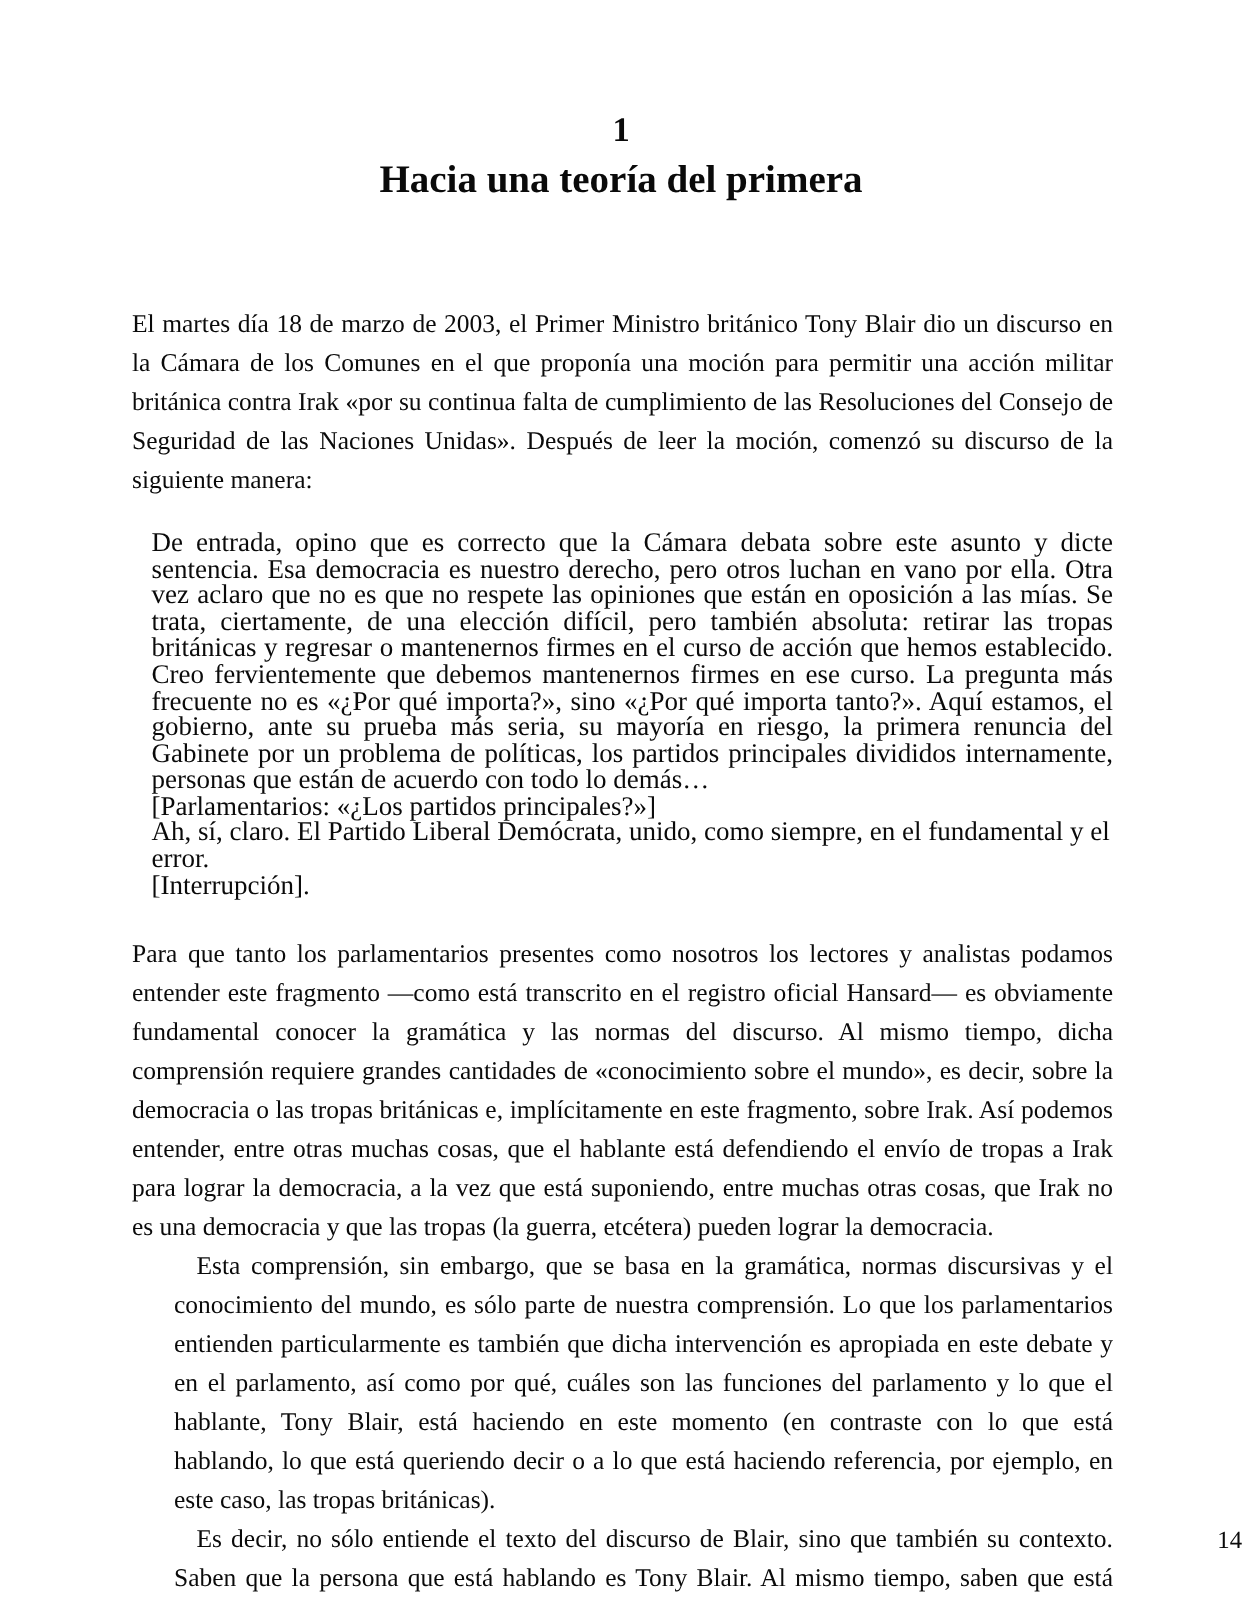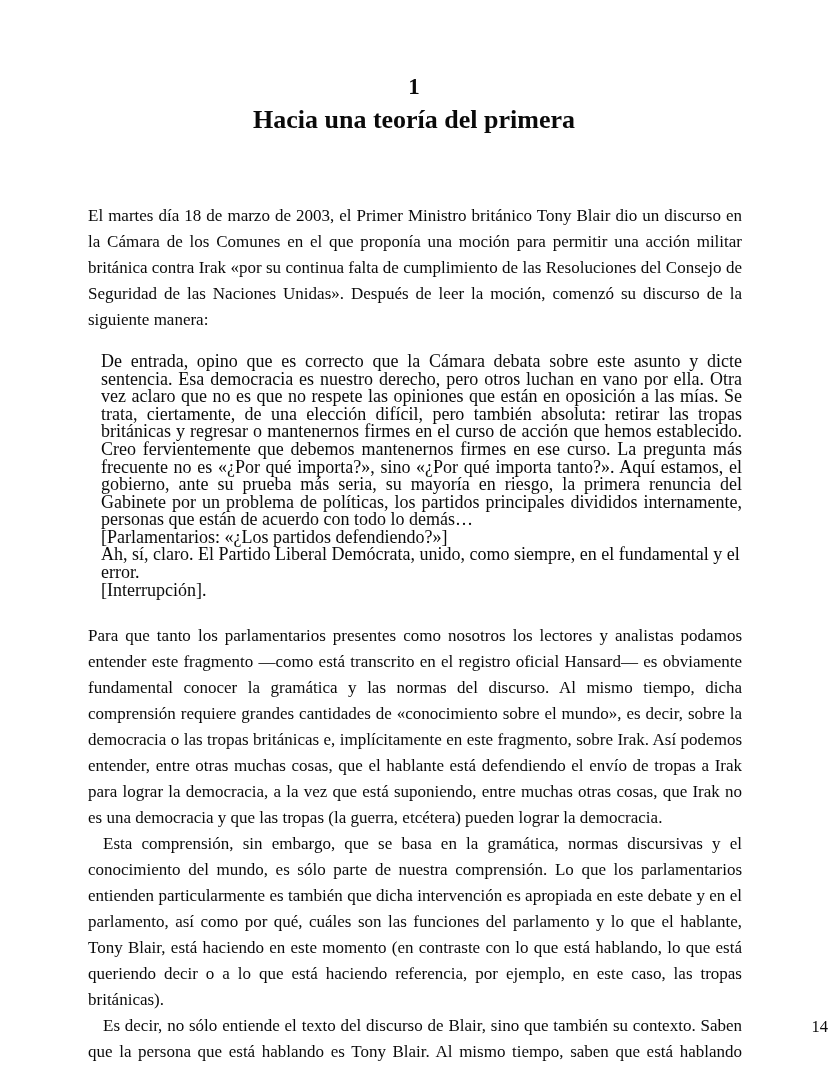--- a/index.html
+++ b/index.html
@@ -40,20 +40,21 @@
     margin: 66px 86px 0 88px;
     font-size: 17px;
     line-height: 26px;
     text-align: justify;
   }
   .para {
     margin: 0;
   }
   .para.indent {
     text-indent: 15px;
+    margin-left: 28px;
   }
   .blockquote {
     margin: 20px 0 24px 13px;
     font-size: 18px;
     line-height: 17.6px;
     text-align: justify;
   }
   .blockquote .q-line {
     text-align: left;
   }
@@ -77,21 +78,21 @@
     <div class="chapter-number">1</div>
     <div class="chapter-title">Hacia una teoría del primera</div>
   </div>
 
   <div class="body-text">
 
     <p class="para">El martes día 18 de marzo de 2003, el Primer Ministro británico Tony Blair dio un discurso en la Cámara de los Comunes en el que proponía una moción para permitir una acción militar británica contra Irak «por su continua falta de cumplimiento de las Resoluciones del Consejo de Seguridad de las Naciones Unidas». Después de leer la moción, comenzó su discurso de la siguiente manera:</p>
 
     <div class="blockquote">
       <div class="q-main">De entrada, opino que es correcto que la Cámara debata sobre este asunto y dicte sentencia. Esa democracia es nuestro derecho, pero otros luchan en vano por ella. Otra vez aclaro que no es que no respete las opiniones que están en oposición a las mías. Se trata, ciertamente, de una elección difícil, pero también absoluta: retirar las tropas británicas y regresar o mantenernos firmes en el curso de acción que hemos establecido. Creo fervientemente que debemos mantenernos firmes en ese curso. La pregunta más frecuente no es «¿Por qué importa?», sino «¿Por qué importa tanto?». Aquí estamos, el gobierno, ante su prueba más seria, su mayoría en riesgo, la primera renuncia del Gabinete por un problema de políticas, los partidos principales divididos internamente, personas que están de acuerdo con todo lo demás…</div>
-      <div class="q-line">[Parlamentarios: «¿Los partidos defendiendo?»]</div>
+      <div class="q-line">[Parlamentarios: «¿Los partidos principales?»]</div>
       <div class="q-line">Ah, sí, claro. El Partido Liberal Demócrata, unido, como siempre, en el fundamental y el error.</div>
       <div class="q-line italic">[Interrupción].</div>
     </div>
 
     <p class="para">Para que tanto los parlamentarios presentes como nosotros los lectores y analistas podamos entender este fragmento —como está transcrito en el registro oficial Hansard— es obviamente fundamental conocer la gramática y las normas del discurso. Al mismo tiempo, dicha comprensión requiere grandes cantidades de «conocimiento sobre el mundo», es decir, sobre la democracia o las tropas británicas e, implícitamente en este fragmento, sobre Irak. Así podemos entender, entre otras muchas cosas, que el hablante está defendiendo el envío de tropas a Irak para lograr la democracia, a la vez que está suponiendo, entre muchas otras cosas, que Irak no es una democracia y que las tropas (la guerra, etcétera) pueden lograr la democracia.</p>
 
     <p class="para indent">Esta comprensión, sin embargo, que se basa en la gramática, normas discursivas y el conocimiento del mundo, es sólo parte de nuestra comprensión. Lo que los parlamentarios entienden particularmente es también que dicha intervención es apropiada en este debate y en el parlamento, así como por qué, cuáles son las funciones del parlamento y lo que el hablante, Tony Blair, está haciendo en este momento (en contraste con lo que está hablando, lo que está queriendo decir o a lo que está haciendo referencia, por ejemplo, en este caso, las tropas británicas).</p>
 
     <p class="para indent">Es decir, no sólo entiende el texto del discurso de Blair, sino que también su contexto. Saben que la persona que está hablando es Tony Blair. Al mismo tiempo, saben que está hablando como Primer Ministro y como líder del gobierno británico actual; que se está dirigiendo a ellos como parlamentarios y miembros de partidos políticos; que su intención es defender la actual política con respecto a Irak de su gobierno; que cuando se refiere a</p>
 

